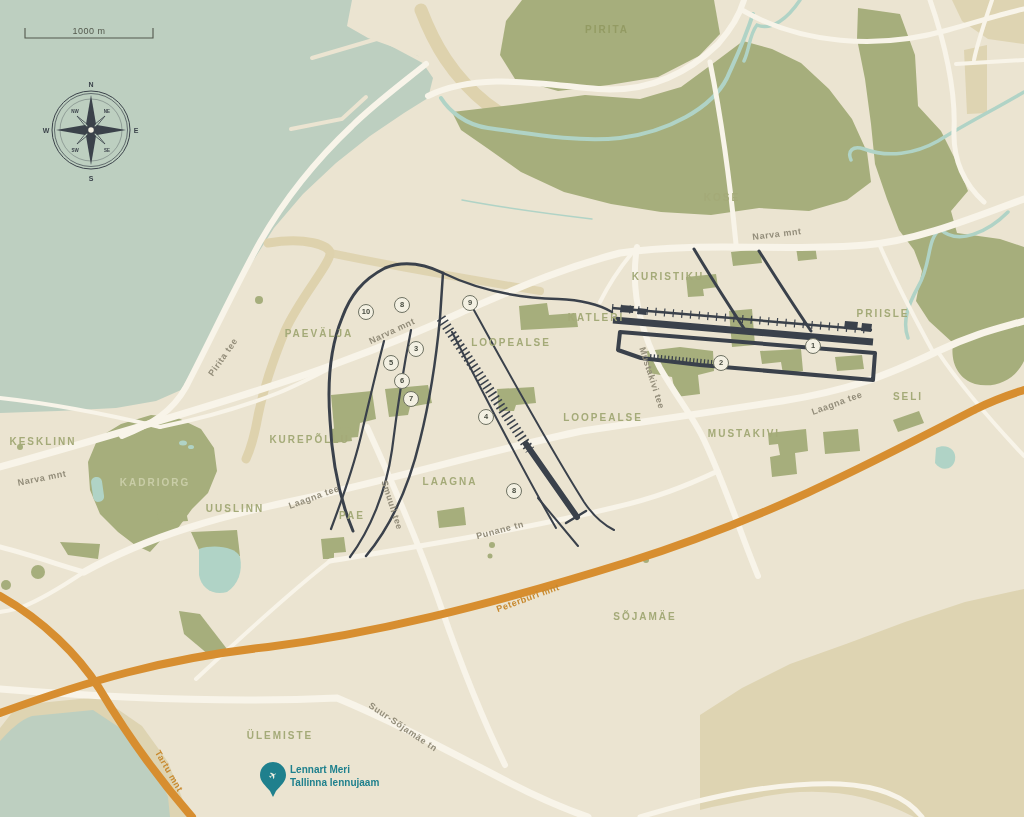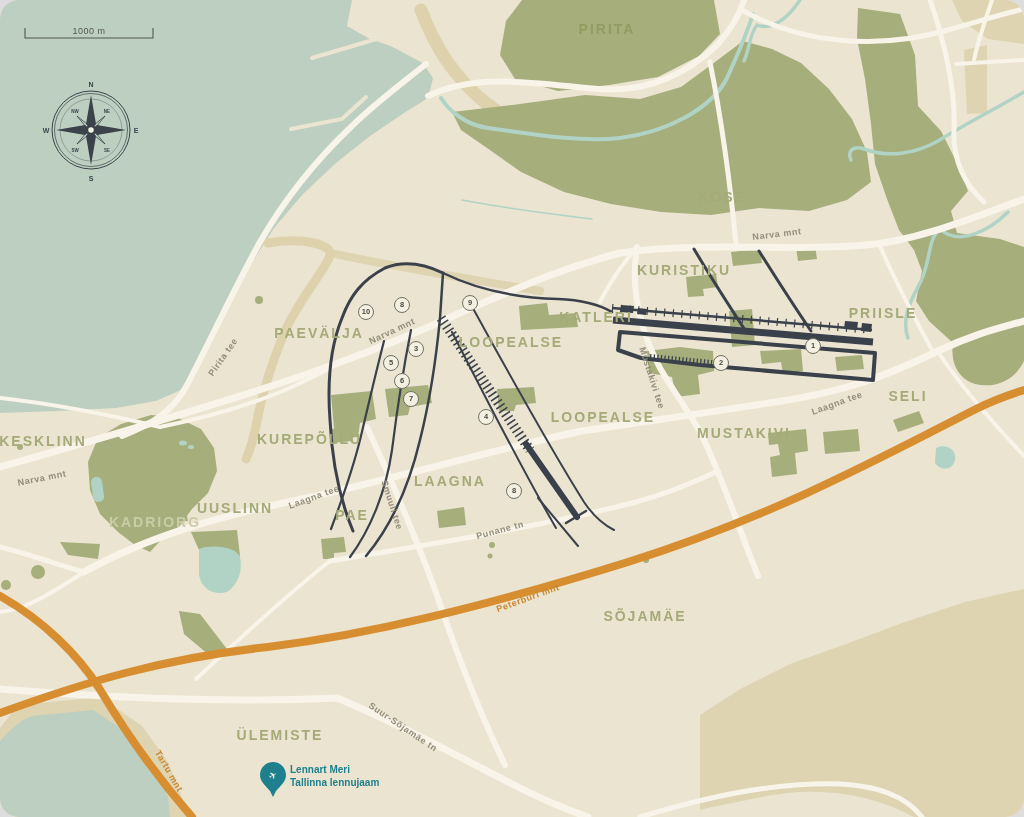--- a/index.html
+++ b/index.html
@@ -1,20 +1,20 @@
 <!DOCTYPE html>
 <html><head>
 <meta charset="utf-8">
 <style>
   html,body{margin:0;padding:0;background:#ddd;}
   #app{position:relative;width:1024px;height:817px;overflow:hidden;background:#ebe4d1;
-       font-family:"Liberation Sans", sans-serif;border-radius:19px;}
+       font-family:"Liberation Sans", sans-serif;}
   #map-svg{position:absolute;left:0;top:0;}
   #label-layer{position:absolute;left:0;top:0;width:1024px;height:817px;pointer-events:none;}
-  .lbl{position:absolute;white-space:nowrap;font-weight:700;font-size:14px;
+  .lbl{position:absolute;white-space:nowrap;font-weight:700;font-size:10px;
        letter-spacing:2px;color:#a4aa78;text-align:center;}
   .lbl.on-green{color:#939b63;}
   .lbl.on-green-light{color:#c9cda7;}
   .road-lbl{position:absolute;white-space:nowrap;font-weight:600;font-size:9px;
        letter-spacing:.6px;color:#938d7a;}
   .road-lbl.orange{color:#c8892e;}
   .marker{position:absolute;width:14px;height:14px;border-radius:50%;
        background:#f3f0e2;border:1.3px solid #6f7263;color:#474b40;
        font-size:7.5px;font-weight:700;display:flex;align-items:center;
        justify-content:center;transform:translate(-50%,-50%);line-height:1;}
@@ -197,30 +197,30 @@
     <path fill="#1f808d" d="M273,762 C265.5,762 260,768 260,775 C260,782 266,786 270,791 L273,797 L276,791 C280,786 286,782 286,775 C286,768 280.5,762 273,762 Z"></path>
     <text x="273" y="779" text-anchor="middle" font-size="10" fill="#f4f1e3" transform="rotate(-28 273 776)">✈</text>
     <text x="290" y="773" font-size="10" font-weight="bold" fill="#1f808d">Lennart Meri</text>
     <text x="290" y="786" font-size="10" font-weight="bold" fill="#1f808d">Tallinna lennujaam</text>
   </g>
 </svg>
 
 <div id="label-layer">
       <div class="lbl on-green" style="left: 607px; top: 29px; transform: translate(-50%, -50%) rotate(0deg);">PIRITA</div>
       <div class="lbl" style="left: 722px; top: 197px; transform: translate(-50%, -50%) rotate(0deg);">KOSE</div>
-      <div class="lbl" style="left: 668px; top: 270px; transform: translate(-50%, -50%) rotate(0deg); margin-left: 16px;">KURISTIKU</div>
+      <div class="lbl" style="left: 668px; top: 276px; transform: translate(-50%, -50%) rotate(0deg);">KURISTIKU</div>
       <div class="lbl" style="left: 883px; top: 313px; transform: translate(-50%, -50%) rotate(0deg);">PRIISLE</div>
       <div class="lbl" style="left: 596px; top: 317px; transform: translate(-50%, -50%) rotate(0deg);">KATLERI</div>
       <div class="lbl" style="left: 511px; top: 342px; transform: translate(-50%, -50%) rotate(0deg);">LOOPEALSE</div>
       <div class="lbl" style="left: 319px; top: 287px; transform: translate(-50%, -50%) rotate(0deg); margin-top: 46px;">PAEVÄLJA</div>
       <div class="lbl" style="left: 603px; top: 417px; transform: translate(-50%, -50%) rotate(0deg);">LOOPEALSE</div>
       <div class="lbl" style="left: 744px; top: 433px; transform: translate(-50%, -50%) rotate(0deg);">MUSTAKIVI</div>
       <div class="lbl" style="left: 908px; top: 396px; transform: translate(-50%, -50%) rotate(0deg);">SELI</div>
       <div class="lbl" style="left: 43px; top: 441px; transform: translate(-50%, -50%) rotate(0deg);">KESKLINN</div>
-      <div class="lbl on-green-light" style="left: 155px; top: 482px; transform: translate(-50%, -50%) rotate(0deg); margin-top: 40px;">KADRIORG</div>
+      <div class="lbl on-green-light" style="left: 155px; top: 482px; transform: translate(-50%, -50%) rotate(0deg);">KADRIORG</div>
       <div class="lbl" style="left: 306px; top: 439px; transform: translate(-50%, -50%) rotate(0deg); padding-left: 7px;">KUREPÕLLU</div>
       <div class="lbl" style="left: 227px; top: 508px; transform: translate(-50%, -50%) rotate(0deg); padding-left: 16px;">UUSLINN</div>
       <div class="lbl" style="left: 352px; top: 515px; transform: translate(-50%, -50%) rotate(0deg);">PAE</div>
       <div class="lbl" style="left: 450px; top: 481px; transform: translate(-50%, -50%) rotate(0deg);">LAAGNA</div>
       <div class="lbl" style="left: 645px; top: 616px; transform: translate(-50%, -50%) rotate(0deg);">SÕJAMÄE</div>
       <div class="lbl" style="left: 280px; top: 735px; transform: translate(-50%, -50%) rotate(0deg);">ÜLEMISTE</div>
       <div class="road-lbl" style="left: 777px; top: 234px; transform: translate(-50%, -50%) rotate(-7deg);">Narva mnt</div>
       <div class="road-lbl" style="left: 392px; top: 331px; transform: translate(-50%, -50%) rotate(-25deg);">Narva mnt</div>
       <div class="road-lbl" style="left: 42px; top: 478px; transform: translate(-50%, -50%) rotate(-11deg);">Narva mnt</div>
       <div class="road-lbl" style="left: 223px; top: 357px; transform: translate(-50%, -50%) rotate(-55deg);">Pirita tee</div>

